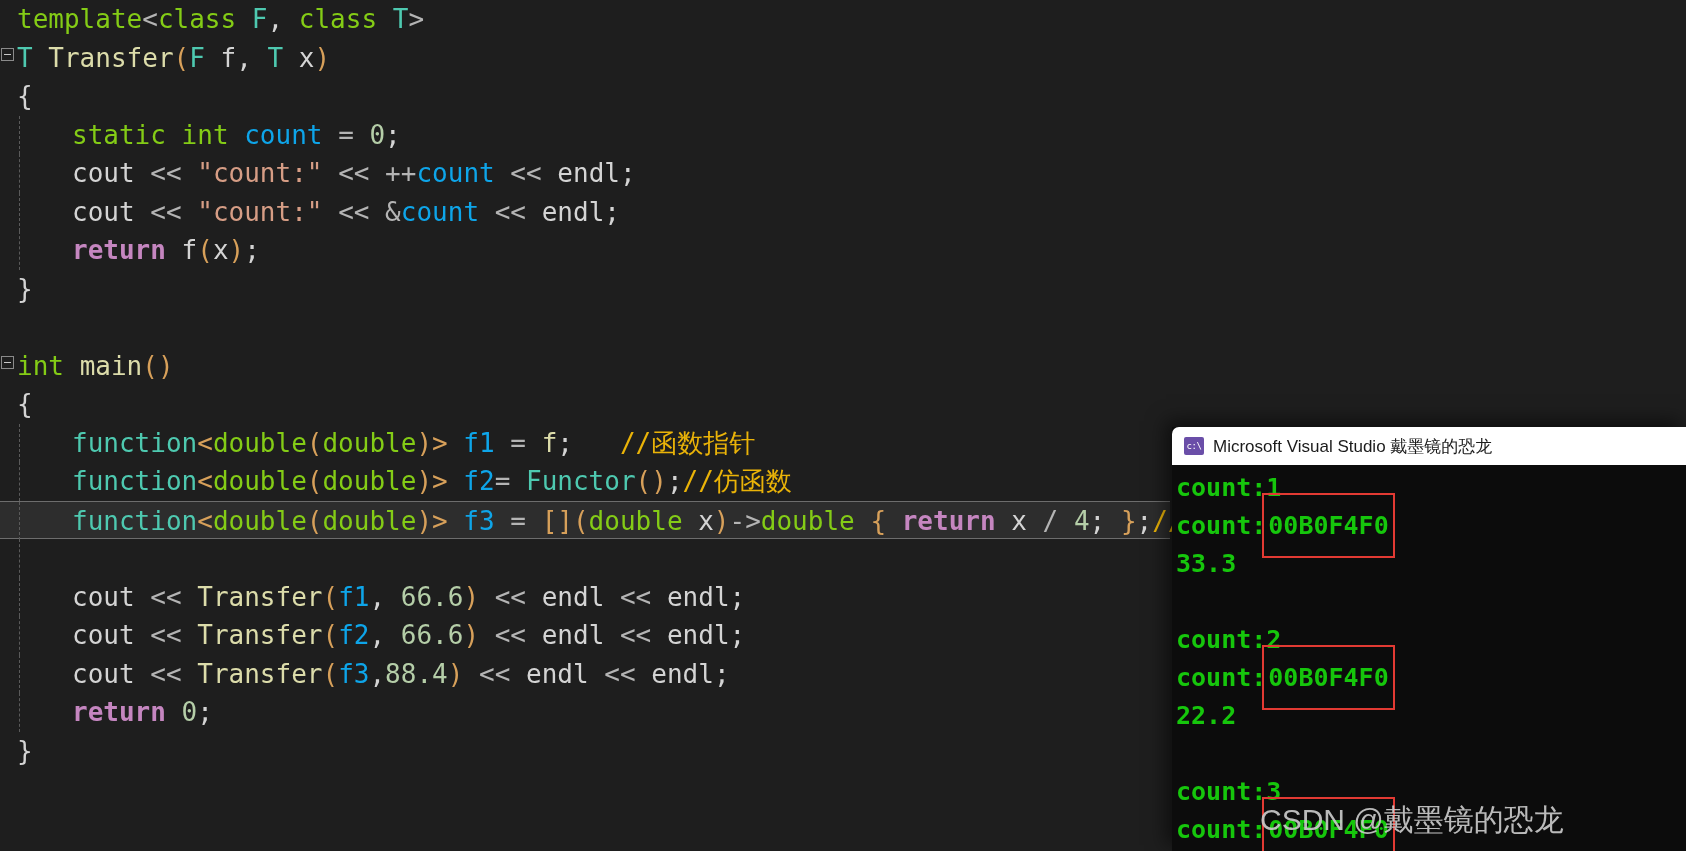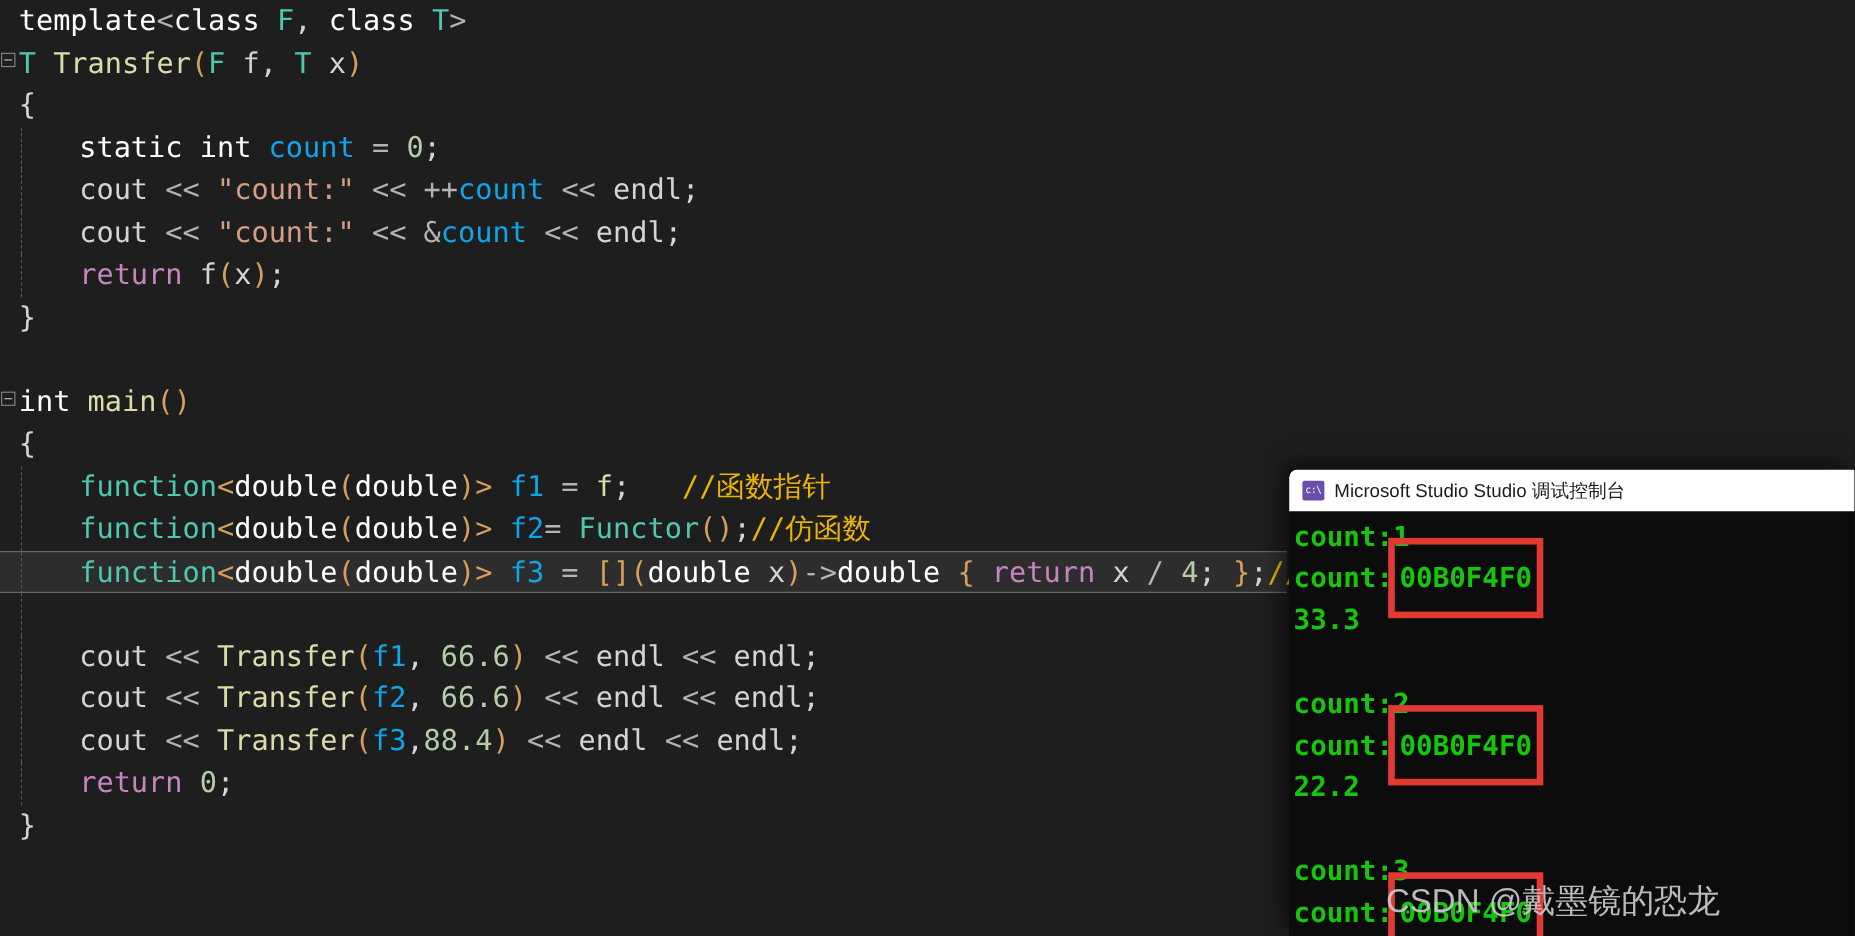--- a/index.html
+++ b/index.html
@@ -67,23 +67,23 @@
     position: absolute;
     left: 19px;
     top: 0;
     width: 0;
     height: 38.5px;
     border-left: 1px dashed #5a5a5a;
   }
   .ind { display: inline-block; width: 72px; }
 
   
-  .k   { color: #ffffff; text-align: center; }  
+  .k   { color: #84cc16; text-align: center; }  
   .kc  { color: #4ec9b0; }  
-  .kp  { color: #c586c0; }  
+  .kp  { color: #c586c0; font-weight: bold; }  
   .fn  { color: #dcdcaa; }  
   .id  { color: #0ea5e9; }  
   .pl  { color: #d4d4d4; }  
   .st  { color: #d69d85; }  
   .nu  { color: #b5cea8; }  
   .cm  { color: #eab308; }  
   .op  { color: #b4b4b4; }  
   .br1 { color: #d7a05a; }  
 
   
@@ -133,21 +133,21 @@
     padding: 4px 0 0 4px;
     font-family: "DejaVu Sans Mono", "Liberation Mono", monospace;
     font-size: 25px;
     line-height: 38px;
     color: #16c60c;
     white-space: pre;
     overflow: hidden;
   }
   .con-line { height: 38px; position: relative; font-weight: bold; }
   .boxed {
-    border: 6px solid #e5e5e5;
+    border: 2px solid #e5e5e5;
     padding: 16px 4px;
     margin-left: -4px;
   }
   #watermark {
     position: absolute;
     left: 88px;
     bottom: 16px;
     color: #c9c9c9;
     font-family: "Liberation Sans", sans-serif;
     font-size: 30px;
@@ -158,18 +158,18 @@
 </head>
 <body>
 
 <div id="root">
 
   <div id="editor"><div class="code-line"><span><span style="display: inline-block; width: 17px;"></span><span class="k">template</span><span class="op">&lt;</span><span class="k">class</span><span class="pl"> </span><span class="kc">F</span><span class="pl">, </span><span class="k">class</span><span class="pl"> </span><span class="kc">T</span><span class="op">&gt;</span></span></div><div class="code-line"><span class="gutter-fold"></span><span><span style="display: inline-block; width: 17px;"></span><span class="kc">T</span><span class="pl"> </span><span class="fn">Transfer</span><span class="br1">(</span><span class="kc">F</span><span class="pl"> </span><span class="pl">f</span><span class="pl">, </span><span class="kc">T</span><span class="pl"> </span><span class="pl">x</span><span class="br1">)</span></span></div><div class="code-line"><span><span style="display: inline-block; width: 17px;"></span><span class="pl">{</span></span></div><div class="code-line"><span class="guide"></span><span><span class="ind"> </span><span class="k">static</span><span class="pl"> </span><span class="k">int</span><span class="pl"> </span><span class="id">count</span><span class="pl"> </span><span class="op">=</span><span class="pl"> </span><span class="nu">0</span><span class="pl">;</span></span></div><div class="code-line"><span class="guide"></span><span><span class="ind"> </span><span class="pl">cout</span><span class="pl"> </span><span class="op">&lt;&lt;</span><span class="pl"> </span><span class="st">"count:"</span><span class="pl"> </span><span class="op">&lt;&lt;</span><span class="pl"> </span><span class="op">++</span><span class="id">count</span><span class="pl"> </span><span class="op">&lt;&lt;</span><span class="pl"> </span><span class="pl">endl</span><span class="pl">;</span></span></div><div class="code-line"><span class="guide"></span><span><span class="ind"> </span><span class="pl">cout</span><span class="pl"> </span><span class="op">&lt;&lt;</span><span class="pl"> </span><span class="st">"count:"</span><span class="pl"> </span><span class="op">&lt;&lt;</span><span class="pl"> </span><span class="op">&amp;</span><span class="id">count</span><span class="pl"> </span><span class="op">&lt;&lt;</span><span class="pl"> </span><span class="pl">endl</span><span class="pl">;</span></span></div><div class="code-line"><span class="guide"></span><span><span class="ind"> </span><span class="kp">return</span><span class="pl"> </span><span class="pl">f</span><span class="br1">(</span><span class="pl">x</span><span class="br1">)</span><span class="pl">;</span></span></div><div class="code-line"><span><span style="display: inline-block; width: 17px;"></span><span class="pl">}</span></span></div><div class="code-line"><span><span style="display: inline-block; width: 17px;"></span></span></div><div class="code-line"><span class="gutter-fold"></span><span><span style="display: inline-block; width: 17px;"></span><span class="k">int</span><span class="pl"> </span><span class="fn">main</span><span class="br1">(</span><span class="br1">)</span></span></div><div class="code-line"><span><span style="display: inline-block; width: 17px;"></span><span class="pl">{</span></span></div><div class="code-line"><span class="guide"></span><span><span class="ind"> </span><span class="kc">function</span><span class="br1">&lt;</span><span class="k">double</span><span class="br1">(</span><span class="k">double</span><span class="br1">)</span><span class="br1">&gt;</span><span class="pl"> </span><span class="id">f1</span><span class="pl"> </span><span class="op">=</span><span class="pl"> </span><span class="fn">f</span><span class="pl">;</span><span class="pl">   </span><span class="cm">//函数指针</span></span></div><div class="code-line"><span class="guide"></span><span><span class="ind"> </span><span class="kc">function</span><span class="br1">&lt;</span><span class="k">double</span><span class="br1">(</span><span class="k">double</span><span class="br1">)</span><span class="br1">&gt;</span><span class="pl"> </span><span class="id">f2</span><span class="op">=</span><span class="pl"> </span><span class="kc">Functor</span><span class="br1">(</span><span class="br1">)</span><span class="pl">;</span><span class="cm">//仿函数</span></span></div><div class="code-line highlighted"><span class="guide"></span><span><span class="ind"> </span><span class="kc">function</span><span class="br1">&lt;</span><span class="k">double</span><span class="br1">(</span><span class="k">double</span><span class="br1">)</span><span class="br1">&gt;</span><span class="pl"> </span><span class="id">f3</span><span class="pl"> </span><span class="op">=</span><span class="pl"> </span><span class="br1">[]</span><span class="br1">(</span><span class="k">double</span><span class="pl"> </span><span class="pl">x</span><span class="br1">)</span><span class="op">-&gt;</span><span class="k">double</span><span class="pl"> </span><span class="br1">{</span><span class="pl"> </span><span class="kp">return</span><span class="pl"> </span><span class="pl">x</span><span class="pl"> </span><span class="op">/</span><span class="pl"> </span><span class="nu">4</span><span class="pl">;</span><span class="pl"> </span><span class="br1">}</span><span class="pl">;</span><span class="cm">//</span></span></div><div class="code-line"><span class="guide"></span><span><span class="ind"> </span></span></div><div class="code-line"><span class="guide"></span><span><span class="ind"> </span><span class="pl">cout</span><span class="pl"> </span><span class="op">&lt;&lt;</span><span class="pl"> </span><span class="fn">Transfer</span><span class="br1">(</span><span class="id">f1</span><span class="pl">, </span><span class="nu">66.6</span><span class="br1">)</span><span class="pl"> </span><span class="op">&lt;&lt;</span><span class="pl"> </span><span class="pl">endl</span><span class="pl"> </span><span class="op">&lt;&lt;</span><span class="pl"> </span><span class="pl">endl</span><span class="pl">;</span></span></div><div class="code-line"><span class="guide"></span><span><span class="ind"> </span><span class="pl">cout</span><span class="pl"> </span><span class="op">&lt;&lt;</span><span class="pl"> </span><span class="fn">Transfer</span><span class="br1">(</span><span class="id">f2</span><span class="pl">, </span><span class="nu">66.6</span><span class="br1">)</span><span class="pl"> </span><span class="op">&lt;&lt;</span><span class="pl"> </span><span class="pl">endl</span><span class="pl"> </span><span class="op">&lt;&lt;</span><span class="pl"> </span><span class="pl">endl</span><span class="pl">;</span></span></div><div class="code-line"><span class="guide"></span><span><span class="ind"> </span><span class="pl">cout</span><span class="pl"> </span><span class="op">&lt;&lt;</span><span class="pl"> </span><span class="fn">Transfer</span><span class="br1">(</span><span class="id">f3</span><span class="pl">,</span><span class="nu">88.4</span><span class="br1">)</span><span class="pl"> </span><span class="op">&lt;&lt;</span><span class="pl"> </span><span class="pl">endl</span><span class="pl"> </span><span class="op">&lt;&lt;</span><span class="pl"> </span><span class="pl">endl</span><span class="pl">;</span></span></div><div class="code-line"><span class="guide"></span><span><span class="ind"> </span><span class="kp">return</span><span class="pl"> </span><span class="nu">0</span><span class="pl">;</span></span></div><div class="code-line"><span><span style="display: inline-block; width: 17px;"></span><span class="pl">}</span></span></div></div>
 
   <div id="console-window">
     <div id="console-titlebar">
       <span id="console-icon">c:\</span>
-      <span id="console-title-text">Microsoft Studio Studio 调试控制台</span>
+      <span id="console-title-text">Microsoft Visual Studio 戴墨镜的恐龙</span>
     </div>
     <div id="console-body"><div class="con-line"><span>count:1</span></div><div class="con-line"><span>count:</span><span class="boxed" style="border-color: rgb(226, 58, 51);">00B0F4F0</span></div><div class="con-line"><span>33.3</span></div><div class="con-line"><span></span></div><div class="con-line"><span>count:2</span></div><div class="con-line"><span>count:</span><span class="boxed" style="border-color: rgb(226, 58, 51);">00B0F4F0</span></div><div class="con-line"><span>22.2</span></div><div class="con-line"><span></span></div><div class="con-line"><span>count:3</span></div><div class="con-line"><span>count:</span><span class="boxed" style="border-color: rgb(226, 58, 51);">00B0F4F0</span></div><div class="con-line"></div><div id="watermark">CSDN @戴墨镜的恐龙</div></div>
   </div>
 
 </div>
 
 </body></html>

